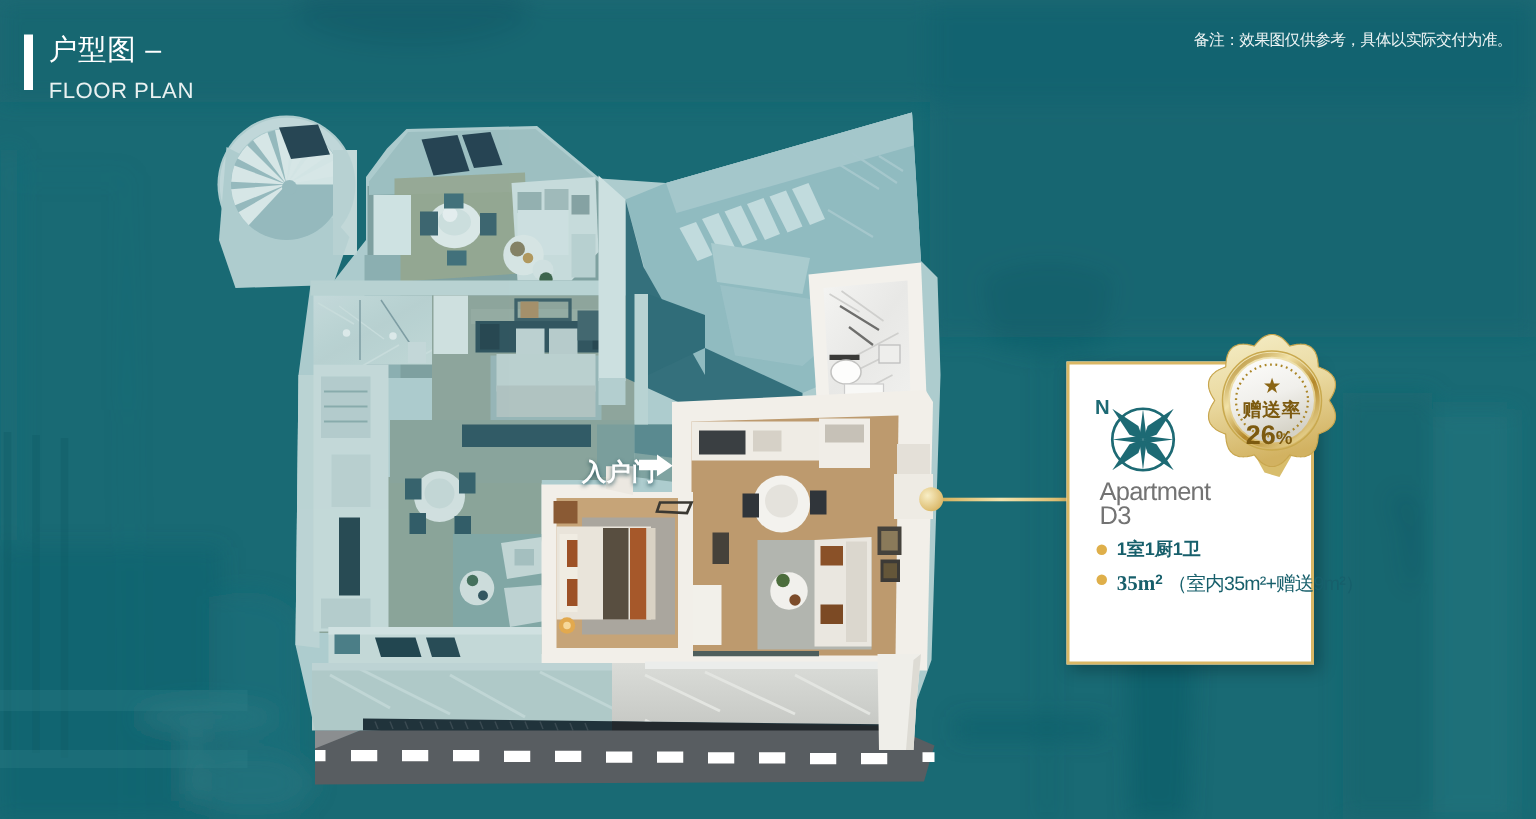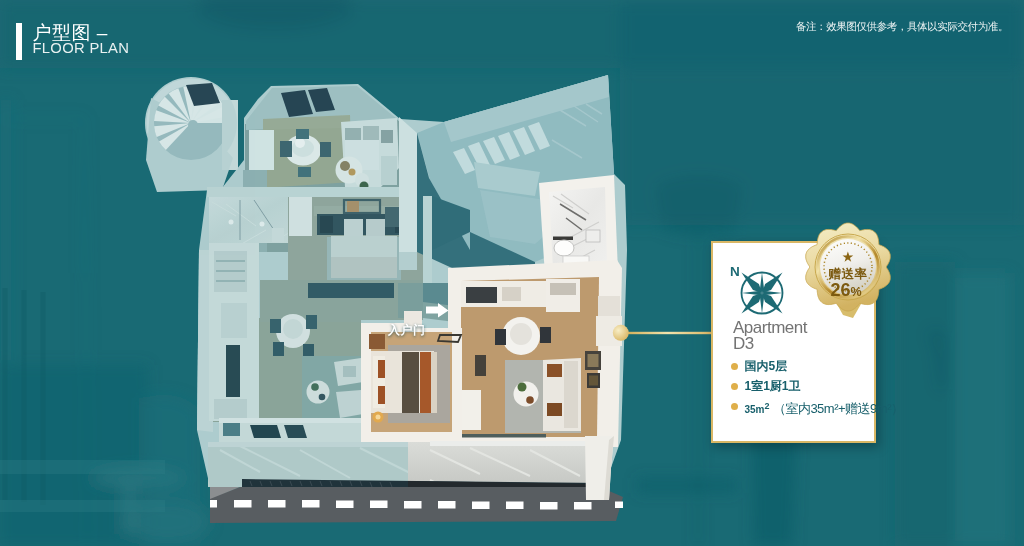--- a/index.html
+++ b/index.html
@@ -2,23 +2,23 @@
 <html><head>
 <meta charset="utf-8">
 <style>
 html,body{margin:0;padding:0;}
 body{width:1024px;height:546px;overflow:hidden;position:relative;
  font-family:"Liberation Sans",sans-serif;background:#196a74;}
 svg.lay{position:absolute;left:0;top:0;}
 #title{position:absolute;left:0;top:0;color:#fff;}
 #title .bar{position:absolute;left:15.5px;top:23px;width:6px;height:37px;background:#fff;}
 #title .cn{position:absolute;left:32.5px;top:20px;font-size:19px;letter-spacing:0.5px;white-space:nowrap;text-align:center;}
-#title .en{position:absolute;left:32.5px;top:40px;font-size:14.8px;color:#e9f1f1;white-space:nowrap;letter-spacing:0.3px;text-align:center;}
+#title .en{position:absolute;left:32.5px;top:53px;font-size:14.8px;color:#e9f1f1;white-space:nowrap;letter-spacing:0.3px;text-align:center;}
 #note{position:absolute;right:16px;top:19.5px;color:#eef4f4;font-size:10.5px;letter-spacing:-0.4px;}
-#entry{position:absolute;left:388px;top:322px;color:#fff;font-size:12px;font-weight:bold;letter-spacing:0.5px;text-shadow:0 1px 3px rgba(10,60,70,0.8);}
+#entry{position:absolute;left:388px;top:305px;color:#fff;font-size:16px;font-weight:bold;letter-spacing:0.5px;text-shadow:0 1px 3px rgba(10,60,70,0.8);}
 #card{position:absolute;left:711px;top:240.5px;width:161px;height:198px;background:#fff;border:2.5px solid #d9b765;box-shadow:3px 4px 10px rgba(0,20,25,0.35);}
 #aptname{position:absolute;left:20px;top:77px;color:#737373;font-size:17px;line-height:16.5px;letter-spacing:-0.5px;}
 ul.feats{position:absolute;left:18px;top:113px;margin:0;padding:0;list-style:none;color:#175f6b;font-weight:bold;}
 ul.feats li{position:relative;padding-left:13.5px;height:20px;line-height:20px;font-size:12px;white-space:nowrap;}
 ul.feats li .dot{position:absolute;left:0;top:7px;width:7px;height:7px;border-radius:50%;background:#dfaf4a;}
 .sm{font-size:13px;font-weight:normal;letter-spacing:-0.5px;}
 </style>
 </head>
 <body>
 <svg class="lay" id="bg" width="1024" height="546" viewBox="0 0 1024 546">
@@ -341,23 +341,22 @@
 <polygon points="28.5,70.5 40.0,53.1 49.0,50.0 45.9,59.0"></polygon>
 <polygon points="28.5,29.5 45.9,41.0 49.0,50.0 40.0,46.9"></polygon>
 <polygon points="49.0,29.5 51.1,46.6 49.0,50.0 46.9,46.6"></polygon>
 <polygon points="69.5,50.0 52.4,52.1 49.0,50.0 52.4,47.9"></polygon>
 <polygon points="49.0,70.5 46.9,53.4 49.0,50.0 51.1,53.4"></polygon>
 <polygon points="28.5,50.0 45.6,47.9 49.0,50.0 45.6,52.1"></polygon>
 </g>
 </svg>
 <div id="aptname">Apartment<br>D3</div>
 <ul class="feats">
- <li><span class="dot"></span>国内5层</li>
  <li><span class="dot"></span>1室1厨1卫</li>
- <li><span class="dot"></span><span style="font-size:10px;">35m</span><span style="font-size:9px;vertical-align:4px;">2</span> <span class="sm">（室内35m²+赠送9m²）</span></li>
+ <li><span class="dot"></span><span style="font-size:14px;font-family:Liberation Serif, serif;">35m</span><span style="font-size:9px;vertical-align:4px;">2</span> <span class="sm">（室内35m²+赠送9m²）</span></li>
 </ul>
 </div>
 <svg class="lay" id="badge" width="1024" height="546" viewBox="0 0 1024 546">
 <defs>
  <linearGradient id="sealbg" x1="0" y1="0" x2="0.25" y2="1">
   <stop offset="0" stop-color="#f5eec8"></stop>
         <stop offset="0.5" stop-color="#ead9a0"></stop>
         <stop offset="1" stop-color="#d2b261"></stop>
  </linearGradient>
  <linearGradient id="sealring" x1="0" y1="0" x2="0.8" y2="1">

